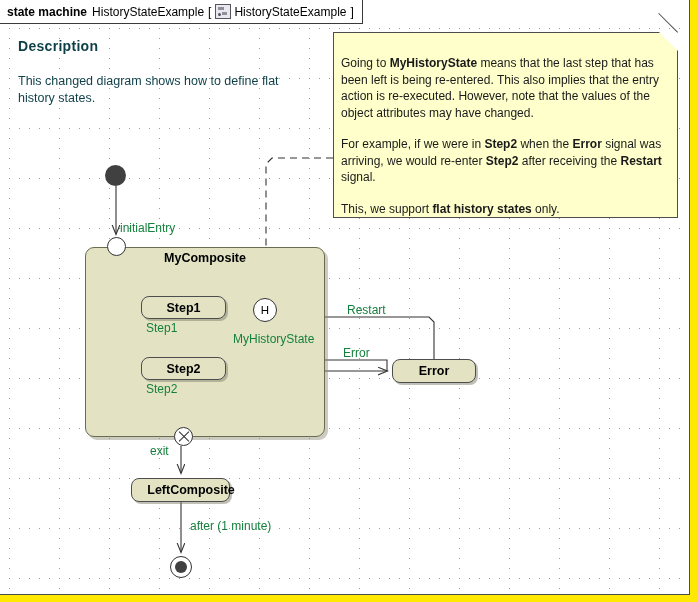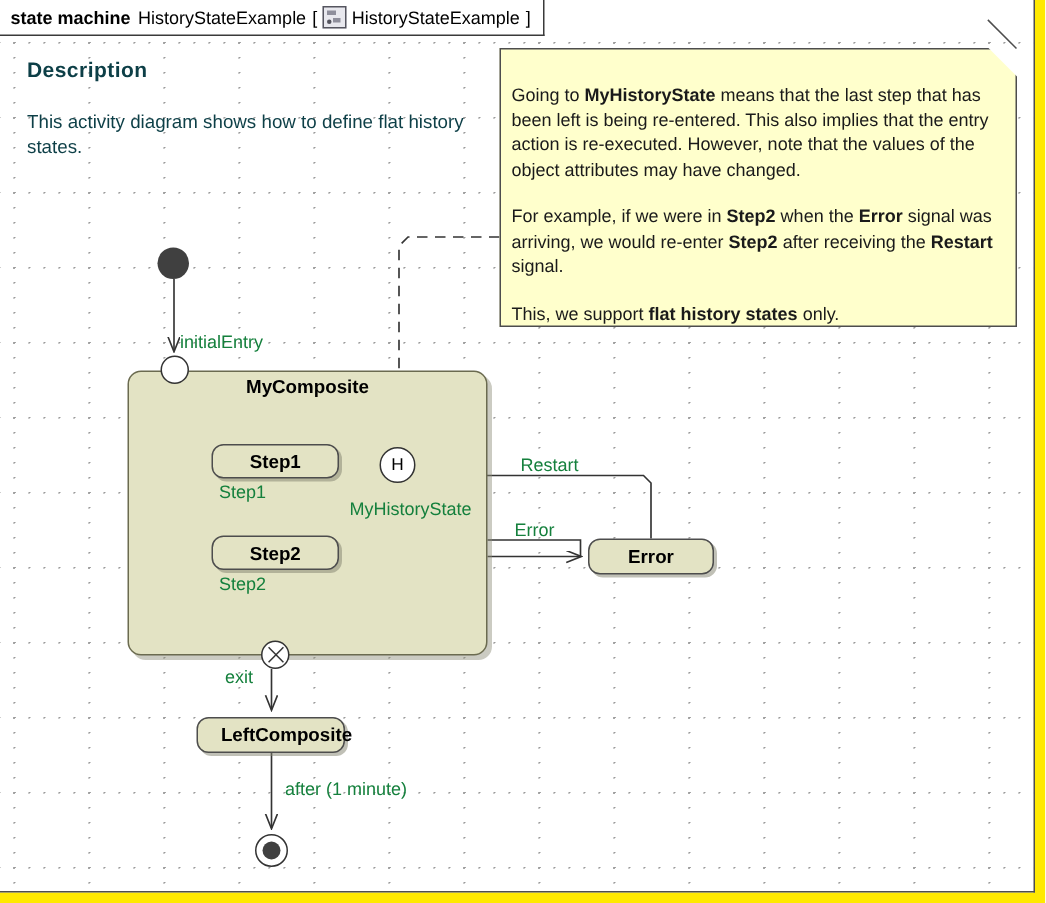--- a/index.html
+++ b/index.html
@@ -377,21 +377,21 @@
       <span class="sm-icon">
         <span class="b1"></span>
           <span class="b2"></span>
           <span class="dot"></span>
       </span>
       <span>HistoryStateExample</span>
       <span class="tt-brk">]</span>
     </div>
 
     <div class="desc-title">Description</div>
-    <div class="desc-body">This activity diagram shows how to define flat history states.</div>
+    <div class="desc-body">This changed diagram shows how to define flat history states.</div>
 
     <div class="note">
       <div class="note-fold"></div>
       <div class="note-fold-line"></div>
       <div class="note-text">
         <p>
           <span>Going to </span><b>MyHistoryState</b><span> means that the last step that has been left is being re-entered. This also implies that the entry action is re-executed. However, note that the values of the object attributes may have changed.</span>
         </p>
         <p class="gap">
           <span>For example, if we were in </span><b>Step2</b><span> when the </span><b>Error</b><span> signal was arriving, we would re-enter </span><b>Step2</b><span> after receiving the </span><b>Restart</b><span> signal.</span>

